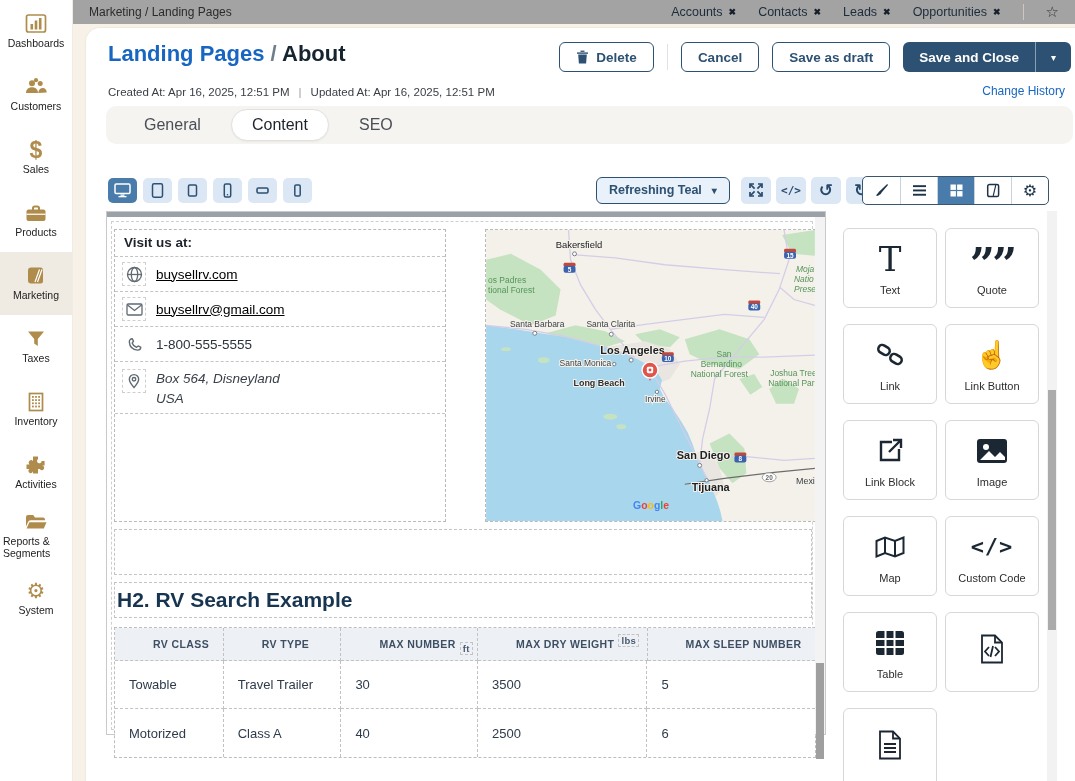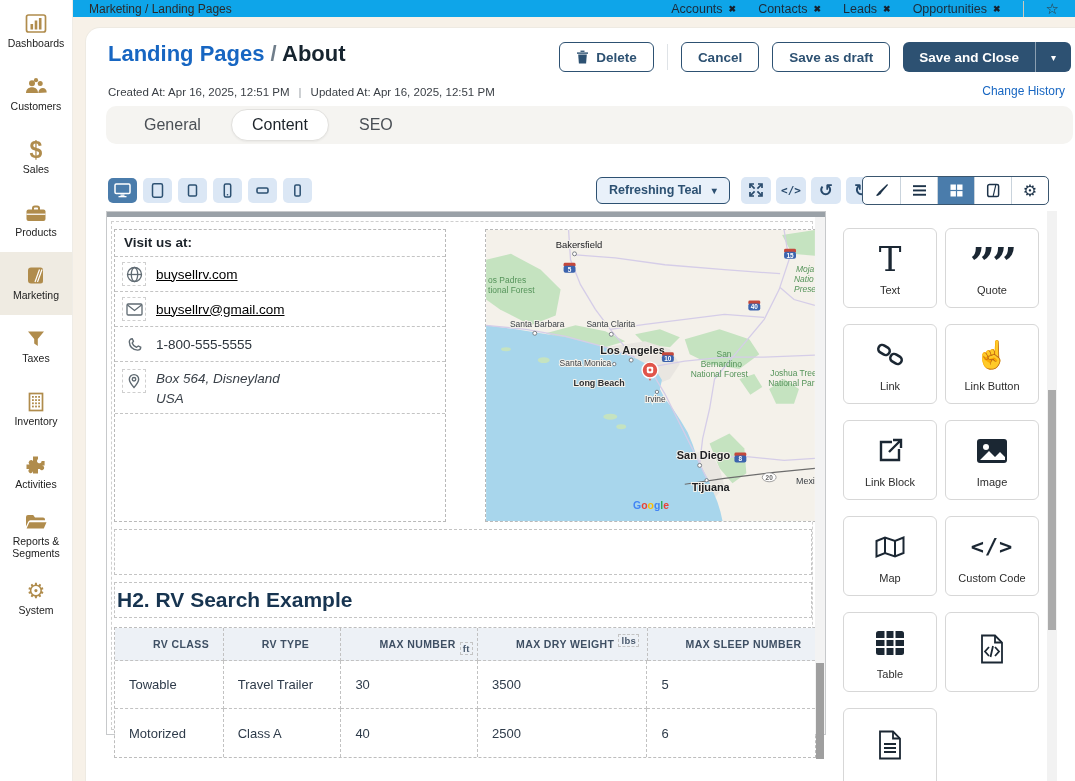--- a/index.html
+++ b/index.html
@@ -1,27 +1,27 @@
 <!DOCTYPE html>
 <html><head>
 <meta charset="utf-8">
 <style>
   * { margin:0; padding:0; box-sizing:border-box; }
   html,body { width:1075px; height:781px; }
   body { position:relative; overflow:hidden; background:#f7f1e8; font-family:"Liberation Sans",sans-serif; color:#1e2b38; }
 
   
   .sidebar { position:absolute; left:0; top:0; bottom:0; width:73px; background:#fff; border-right:1px solid #efece6; z-index:6; }
-  .side-item { height:63px; display:flex; flex-direction:column; align-items:center; justify-content:center; gap:3px; cursor:pointer; text-align:center; }
+  .side-item { height:63px; display:flex; flex-direction:column; align-items:center; justify-content:center; gap:3px; cursor:pointer; text-align:left; }
   .side-item .lbl { font-size:10.5px; color:#222; line-height:1.1; }
   .side-item.active { background:#efebe2; }
   .gold { color:#b08c4c; }
 
   
-  .topbar { position:absolute; left:73px; right:0; top:0; height:17px; background:#0ea5e9; display:flex; align-items:center; z-index:5; }
+  .topbar { position:absolute; left:73px; right:0; top:0; height:24px; background:#a3a3a3; display:flex; align-items:center; z-index:5; }
   .crumb { margin-left:16px; font-size:12px; color:#2b2b2b; cursor:pointer; }
   .top-right { margin-left:auto; display:flex; align-items:center; gap:22px; padding-right:16px; }
   .pin-tab { display:flex; align-items:center; gap:6px; font-size:12.5px; color:#1c2b3a; font-weight:500; cursor:pointer; }
   .pin-x { font-size:9px; font-weight:bold; color:#15202c; cursor:pointer; }
   .top-div { width:1px; height:16px; background:#cfc8ba; }
   .star { font-size:15px; color:#333; cursor:pointer; }
 
   
   .card { position:absolute; left:86px; top:28px; right:0; bottom:0; background:#fff; border-top-left-radius:14px; box-shadow:0 0 0 1px #eeeae2; }
 

